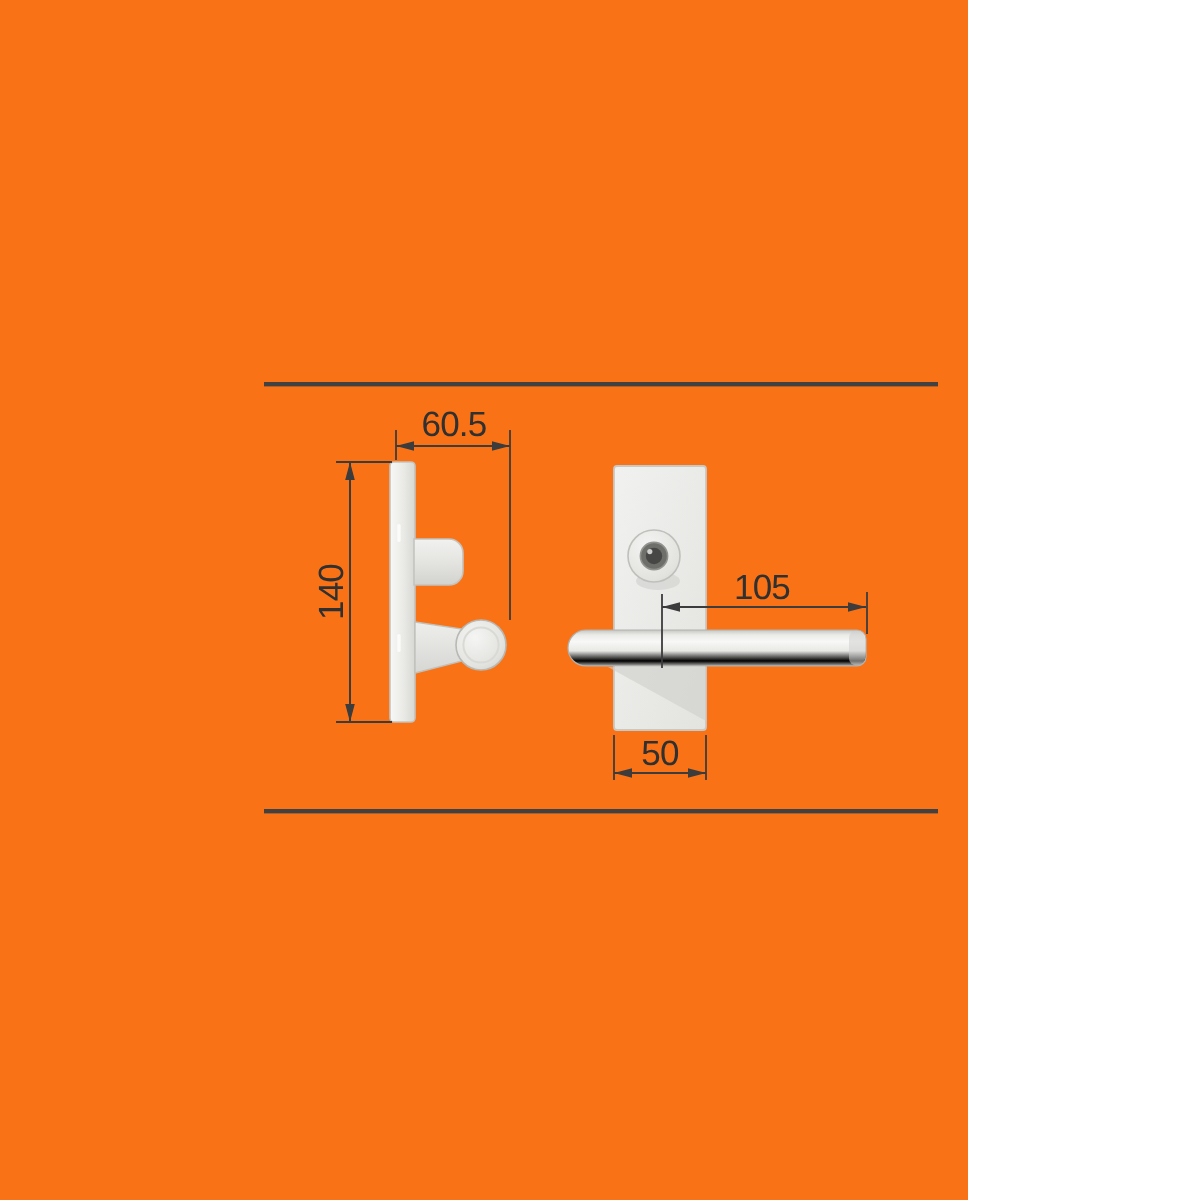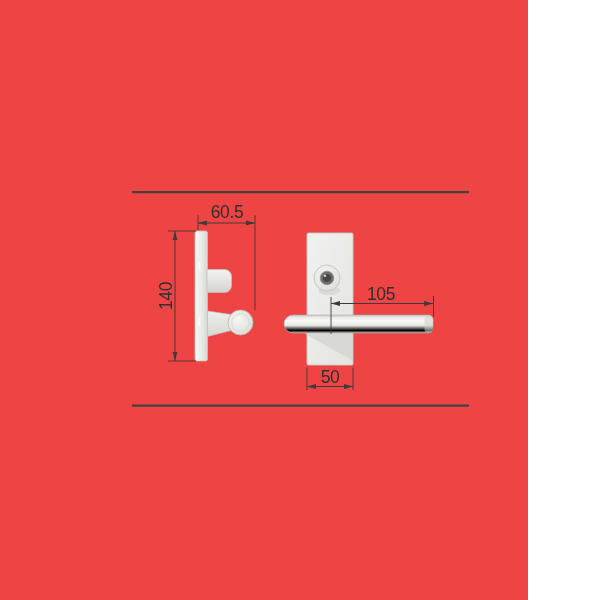--- a/index.html
+++ b/index.html
@@ -6,23 +6,23 @@
     margin: 0;
     padding: 0;
     background: #ffffff;
     width: 600px;
     height: 600px;
     overflow: hidden;
     font-family: "Liberation Sans", sans-serif;
   }
   #canvas {
     position: relative;
-    width: 528px;
+    width: 484px;
     height: 600px;
-    background: #ef4444;
+    background: #f97316;
   }
   svg { display: block; }
   .dim-text {
     font-family: "Liberation Sans", sans-serif;
     font-size: 17.5px;
     letter-spacing: -0.4px;
     fill: #303030;
   }
   .dim-line { stroke: #3c3c3c; stroke-width: 1; fill: none; }
   .ext-line { stroke: #3c3c3c; stroke-width: 0.9; fill: none; }

